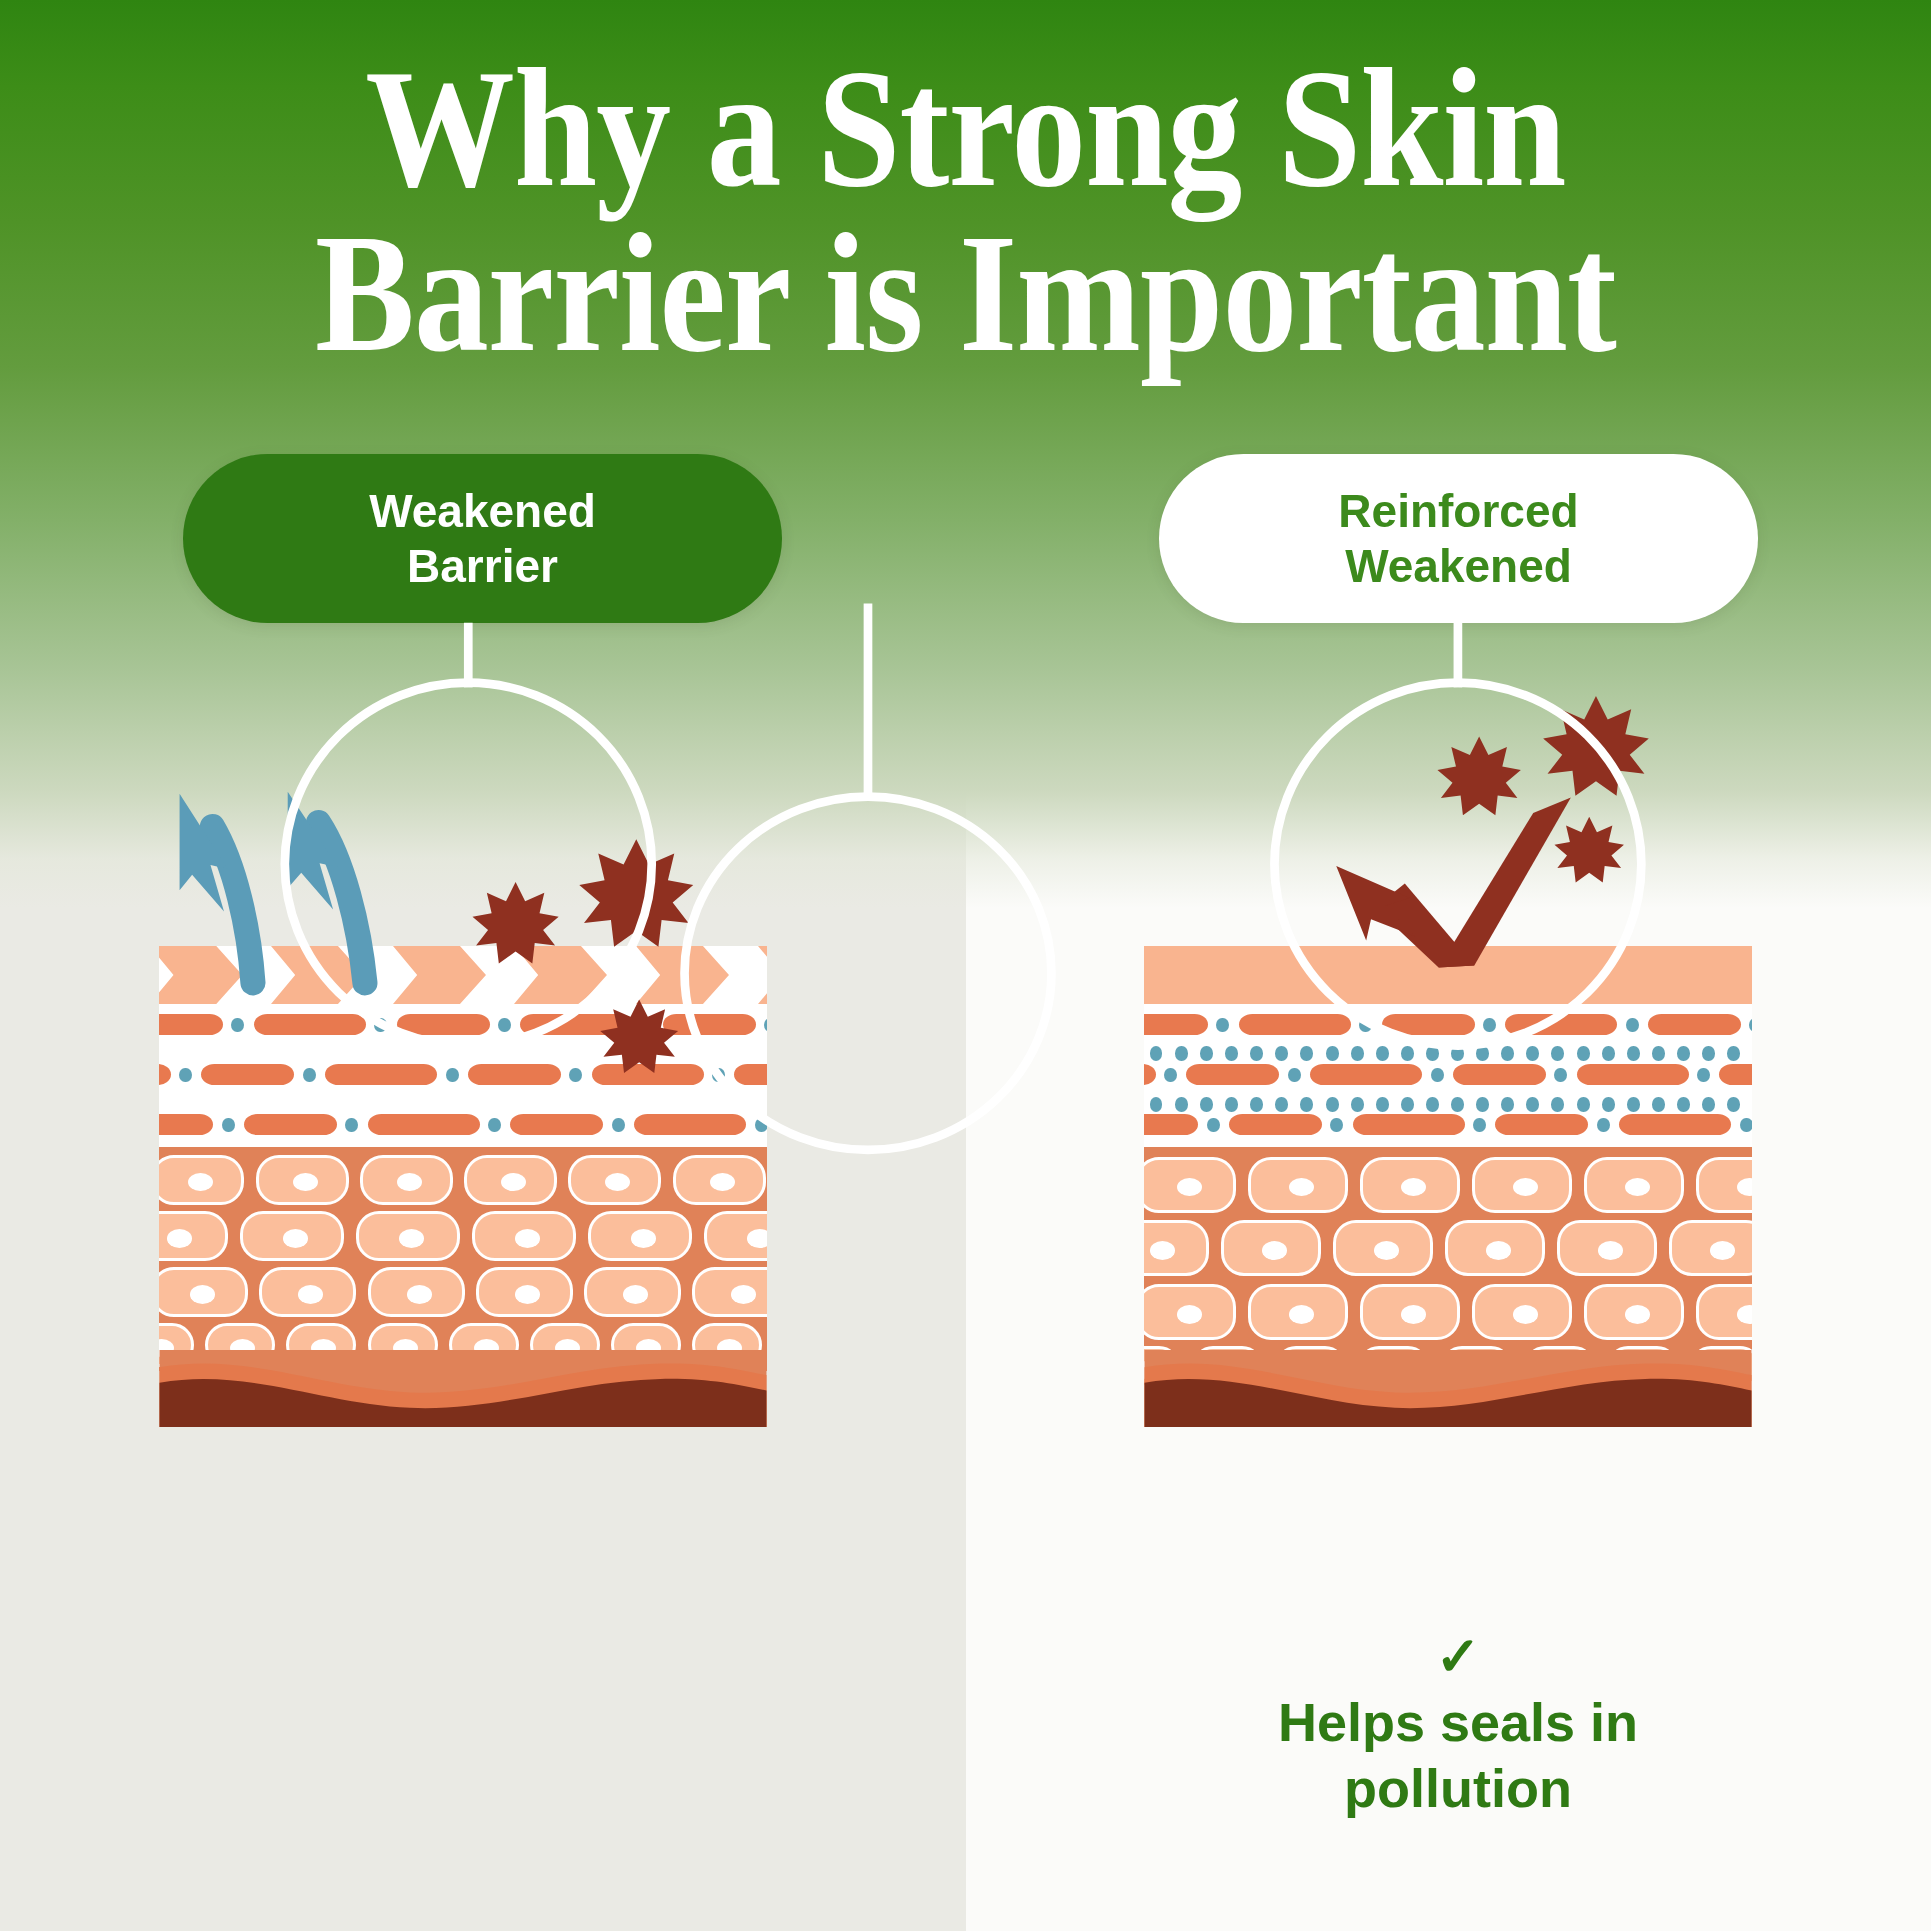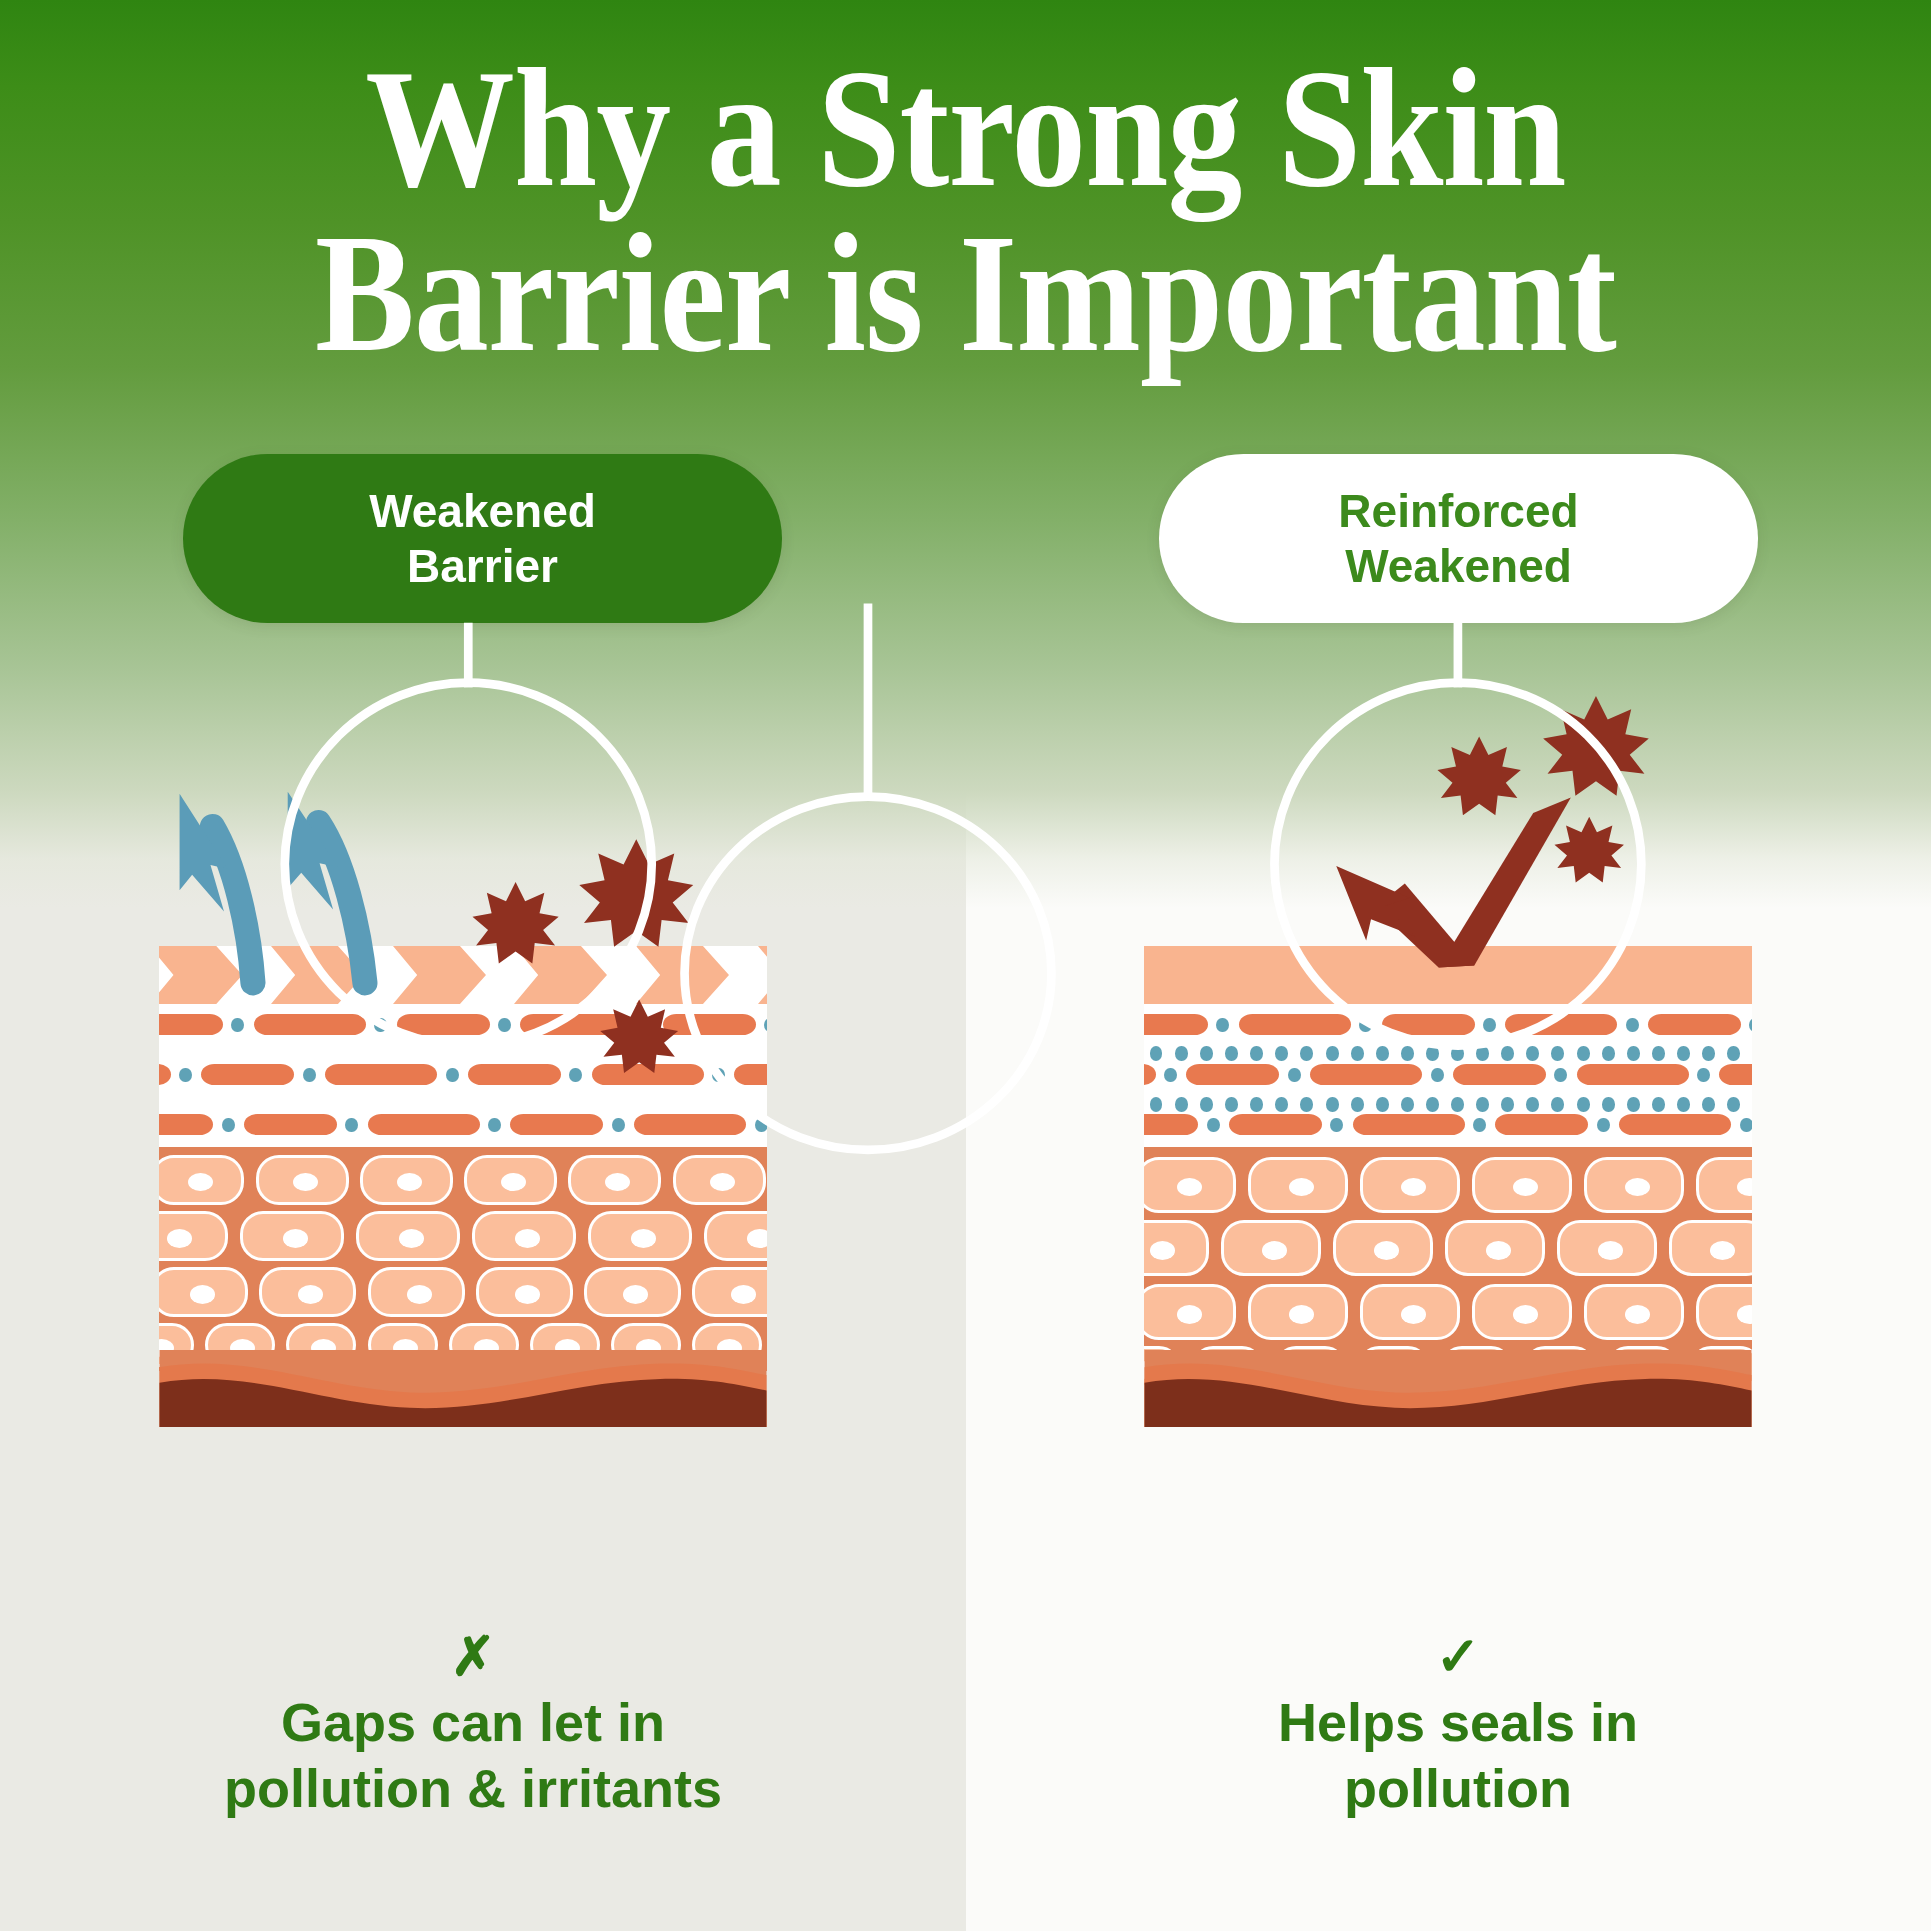--- a/index.html
+++ b/index.html
@@ -583,25 +583,20 @@
       <ellipse cx="899" cy="1008" rx="190" ry="183" fill="none" stroke="#ffffff" stroke-width="9"></ellipse>
     </g>
     <g>
       <line x1="1510" y1="645" x2="1510" y2="712" stroke="#ffffff" stroke-width="9"></line>
       <ellipse cx="1510" cy="895" rx="190" ry="188" fill="none" stroke="#ffffff" stroke-width="9"></ellipse>
     </g>
   </svg>
 
   <div class="bullets bullets-left">
     <div class="bullet">
-      <span class="mark">✗</span>
-      <span>Gaps can let in
-pollution &amp; irritants</span>
-    </div>
-    <div class="bullet">
       
       
     </div>
   </div>
 
   <div class="bullets bullets-right">
     <div class="bullet">
       <span class="mark">✓</span>
       <span>Helps seals in
 pollution</span>

